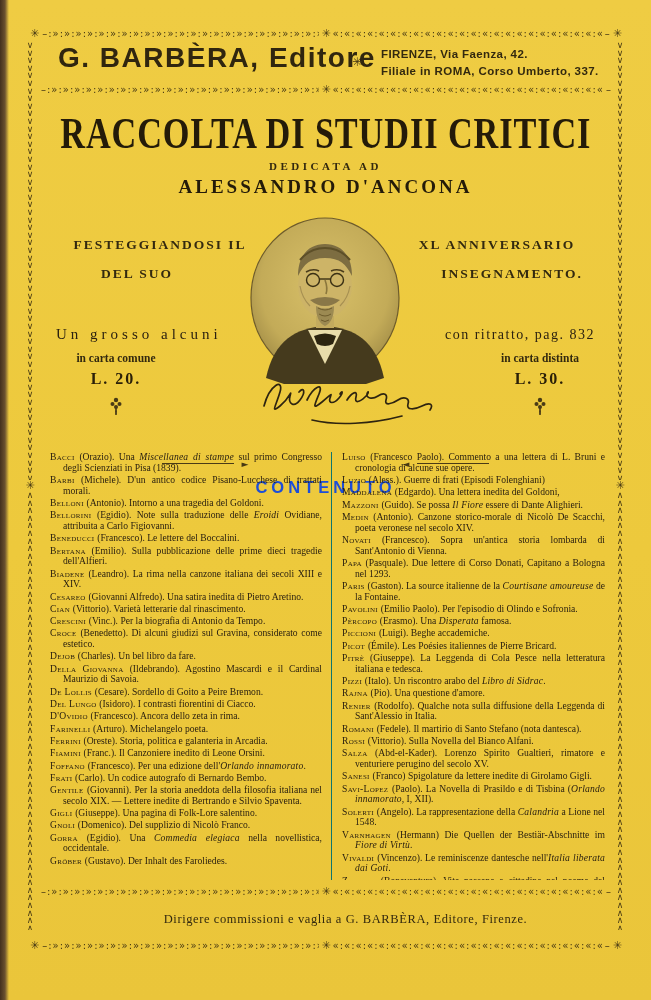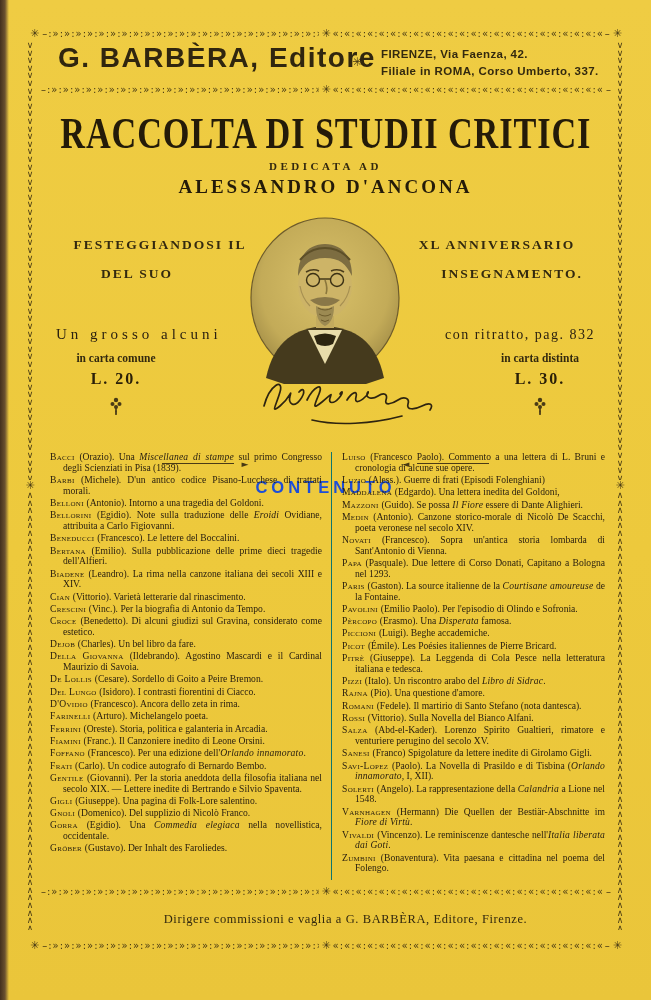--- a/index.html
+++ b/index.html
@@ -685,20 +685,21 @@
 
 <div class="contents">
   <div class="col left" id="col-left">
       <div class="entry"><span class="au">Bacci </span>(Orazio). Una <i>Miscellanea di stampe</i> sul primo Congresso degli Scienziati in Pisa (1839).</div>
       <div class="entry"><span class="au">Barbi </span>(Michele). D'un antico codice Pisano-Lucchese di trattati morali.</div>
       <div class="entry"><span class="au">Belloni </span>(Antonio). Intorno a una tragedia del Goldoni.</div>
       <div class="entry"><span class="au">Bellorini </span>(Egidio). Note sulla traduzione delle <i>Eroidi</i> Ovidiane, attribuita a Carlo Figiovanni.</div>
       <div class="entry"><span class="au">Beneducci </span>(Francesco). Le lettere del Boccalini.</div>
       <div class="entry"><span class="au">Bertana </span>(Emilio). Sulla pubblicazione delle prime dieci tragedie dell'Alfieri.</div>
       <div class="entry"><span class="au">Biadene </span>(Leandro). La rima nella canzone italiana dei secoli XIII e XIV.</div>
+      <div class="entry"><span class="au">Cesareo </span>(Giovanni Alfredo). Una satira inedita di Pietro Aretino.</div>
       <div class="entry"><span class="au">Cian </span>(Vittorio). Varietà letterarie dal rinascimento.</div>
       <div class="entry"><span class="au">Crescini </span>(Vinc.). Per la biografia di Antonio da Tempo.</div>
       <div class="entry"><span class="au">Croce </span>(Benedetto). Di alcuni giudizi sul Gravina, considerato come estetico.</div>
       <div class="entry"><span class="au">Dejob </span>(Charles). Un bel libro da fare.</div>
       <div class="entry"><span class="au">Della Giovanna </span>(Ildebrando). Agostino Mascardi e il Cardinal Maurizio di Savoia.</div>
       <div class="entry"><span class="au">De Lollis </span>(Cesare). Sordello di Goito a Peire Bremon.</div>
       <div class="entry"><span class="au">Del Lungo </span>(Isidoro). I contrasti fiorentini di Ciacco.</div>
       <div class="entry"><span class="au">D'Ovidio </span>(Francesco). Ancora dello zeta in rima.</div>
       <div class="entry"><span class="au">Farinelli </span>(Arturo). Michelangelo poeta.</div>
       <div class="entry"><span class="au">Ferrini </span>(Oreste). Storia, politica e galanteria in Arcadia.</div>
@@ -720,20 +721,21 @@
       <div class="entry"><span class="au">Novati </span>(Francesco). Sopra un'antica storia lombarda di Sant'Antonio di Vienna.</div>
       <div class="entry"><span class="au">Papa </span>(Pasquale). Due lettere di Corso Donati, Capitano a Bologna nel 1293.</div>
       <div class="entry"><span class="au">Paris </span>(Gaston). La source italienne de la <i>Courtisane amoureuse</i> de la Fontaine.</div>
       <div class="entry"><span class="au">Pavolini </span>(Emilio Paolo). Per l'episodio di Olindo e Sofronia.</div>
       <div class="entry"><span class="au">Pèrcopo </span>(Erasmo). Una <i>Disperata</i> famosa.</div>
       <div class="entry"><span class="au">Piccioni </span>(Luigi). Beghe accademiche.</div>
       <div class="entry"><span class="au">Picot </span>(Émile). Les Poésies italiennes de Pierre Bricard.</div>
       <div class="entry"><span class="au">Pitrè </span>(Giuseppe). La Leggenda di Cola Pesce nella letteratura italiana e tedesca.</div>
       <div class="entry"><span class="au">Pizzi </span>(Italo). Un riscontro arabo del <i>Libro di Sidrac</i>.</div>
       <div class="entry"><span class="au">Rajna </span>(Pio). Una questione d'amore.</div>
+      <div class="entry"><span class="au">Renier </span>(Rodolfo). Qualche nota sulla diffusione della Leggenda di Sant'Alessio in Italia.</div>
       <div class="entry"><span class="au">Romani </span>(Fedele). Il martirio di Santo Stefano (nota dantesca).</div>
       <div class="entry"><span class="au">Rossi </span>(Vittorio). Sulla Novella del Bianco Alfani.</div>
       <div class="entry"><span class="au">Salza </span>(Abd-el-Kader). Lorenzo Spirito Gualtieri, rimatore e venturiere perugino del secolo XV.</div>
       <div class="entry"><span class="au">Sanesi </span>(Franco) Spigolature da lettere inedite di Girolamo Gigli.</div>
       <div class="entry"><span class="au">Savi-Lopez </span>(Paolo). La Novella di Prasildo e di Tisbina (<i>Orlando innamorato</i>, I, XII).</div>
       <div class="entry"><span class="au">Solerti </span>(Angelo). La rappresentazione della <i>Calandria</i> a Lione nel 1548.</div>
       <div class="entry"><span class="au">Varnhagen </span>(Hermann) Die Quellen der Bestiär-Abschnitte im <i>Fiore di Virtù</i>.</div>
       <div class="entry"><span class="au">Vivaldi </span>(Vincenzo). Le reminiscenze dantesche nell'<i>Italia liberata dai Goti</i>.</div>
       <div class="entry"><span class="au">Zumbini </span>(Bonaventura). Vita paesana e cittadina nel poema del Folengo.</div>
     </div>

